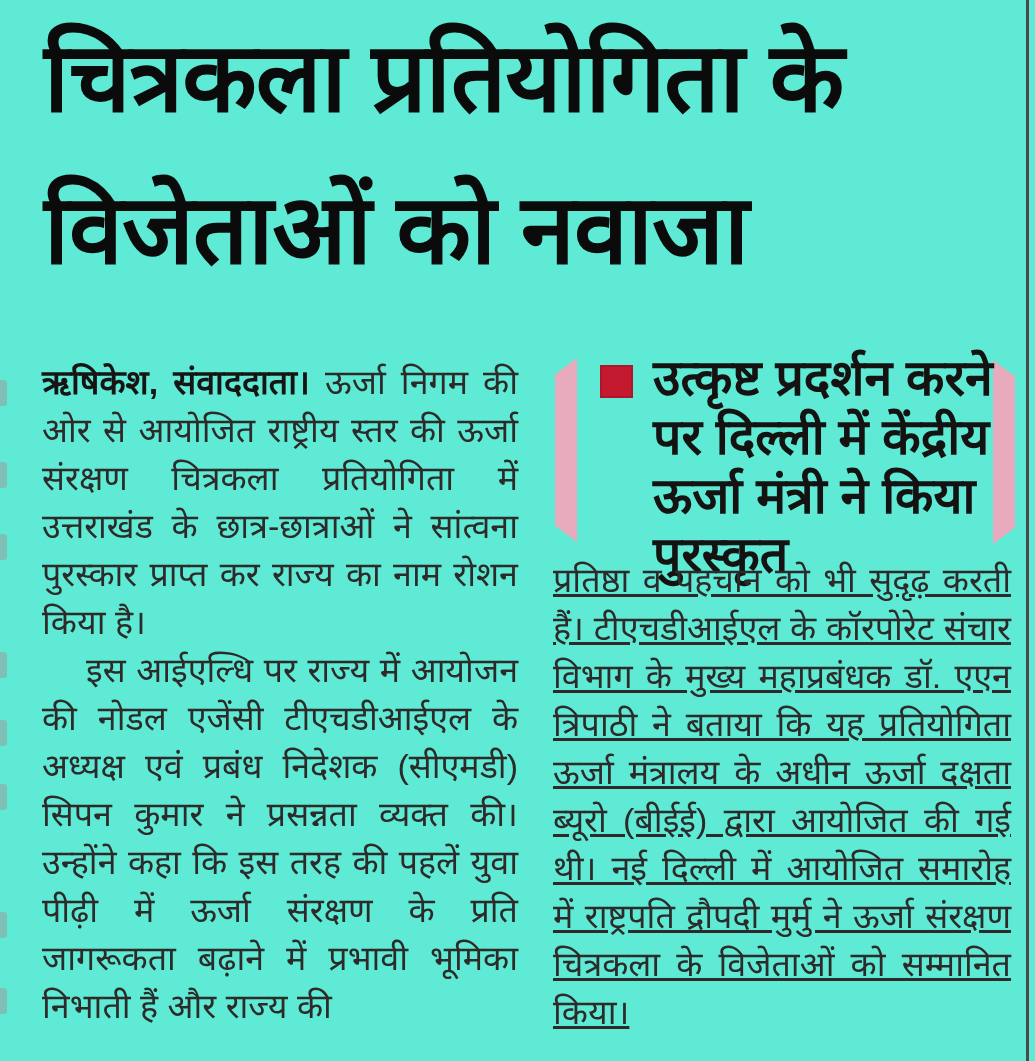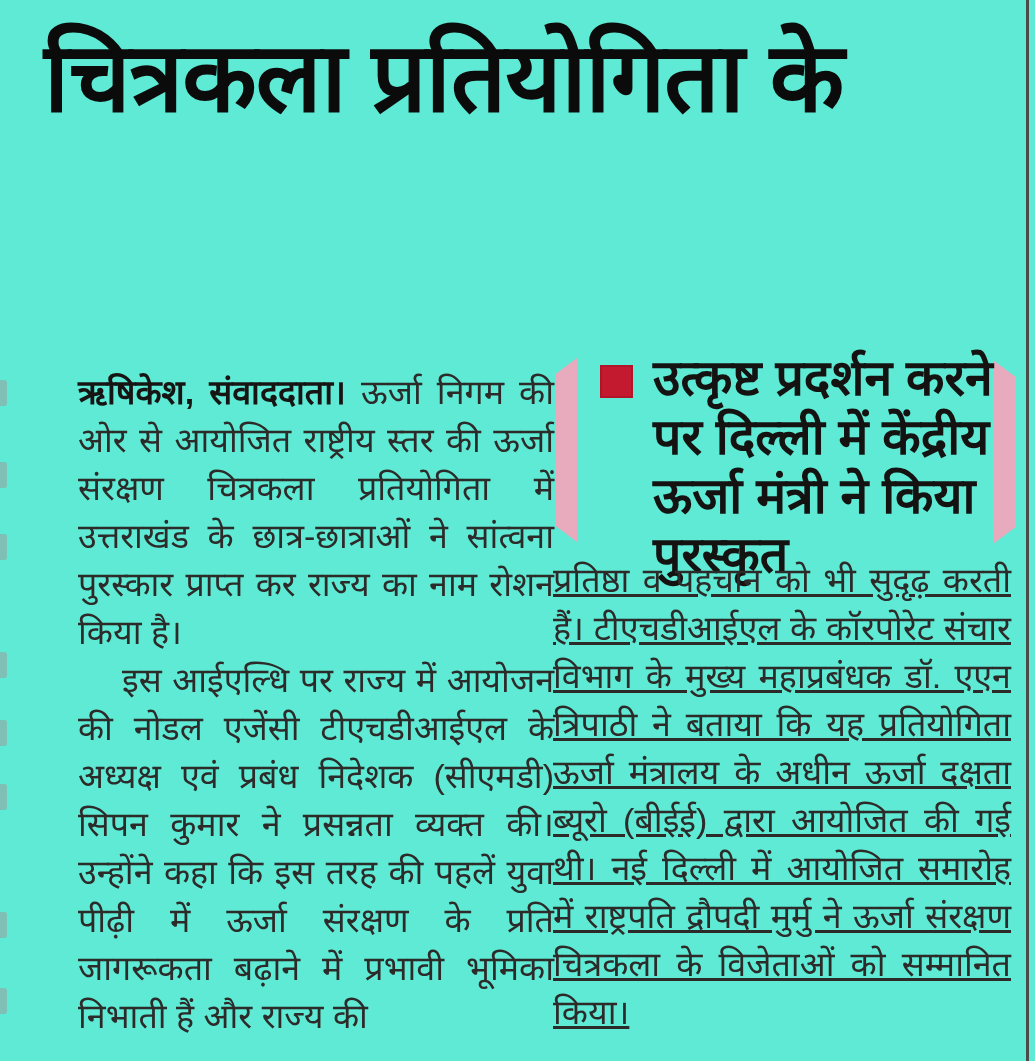--- a/index.html
+++ b/index.html
@@ -31,21 +31,21 @@
 
   
   .col {
     position: absolute;
     color: #2d2b2a;
     font-size: 34px;
     line-height: 48px;
     text-align: justify;
   }
   .col p { margin: 0; }
-  .col-left  { left: 42px;  top: 368px; width: 476px; margin-left: 36px; }
+  .col-left  { left: 42px;  top: 358px; width: 476px; }
   .col-right { left: 553px; top: 556px; width: 458px; text-decoration: underline; }
   .dateline { font-weight: 700; color: #161514; }
   .indent { text-indent: 44px; }
 
   
   .pullquote {
     position: absolute;
     left: 553px;
     top: 352px;
     width: 460px;
@@ -102,20 +102,21 @@
     opacity: .55;
   }
 </style>
 </head>
 <body>
 
 <div class="page">
 
   <h1 class="headline" style="margin:0;">
     <div>चित्रकला प्रतियोगिता के</div>
+    <div>विजेताओं को नवाजा</div>
   </h1>
 
   <div class="col col-left">
     <p><span class="dateline">ऋषिकेश, संवाददाता।</span><span> ऊर्जा निगम की ओर से आयोजित राष्ट्रीय स्तर की ऊर्जा संरक्षण चित्रकला प्रतियोगिता में उत्तराखंड के छात्र-छात्राओं ने सांत्वना पुरस्कार प्राप्त कर राज्य का नाम रोशन किया है।</span></p>
     <p class="indent">इस आईएल्धि पर राज्य में आयोजन की नोडल एजेंसी टीएचडीआईएल के अध्यक्ष एवं प्रबंध निदेशक (सीएमडी) सिपन कुमार ने प्रसन्नता व्यक्त की। उन्होंने कहा कि इस तरह की पहलें युवा पीढ़ी में ऊर्जा संरक्षण के प्रति जागरूकता बढ़ाने में प्रभावी भूमिका निभाती हैं और राज्य की</p>
   </div>
 
   <div class="pullquote">
     <div class="pq-bar pq-bar-left"></div>
     <div class="pq-bar pq-bar-right"></div>

